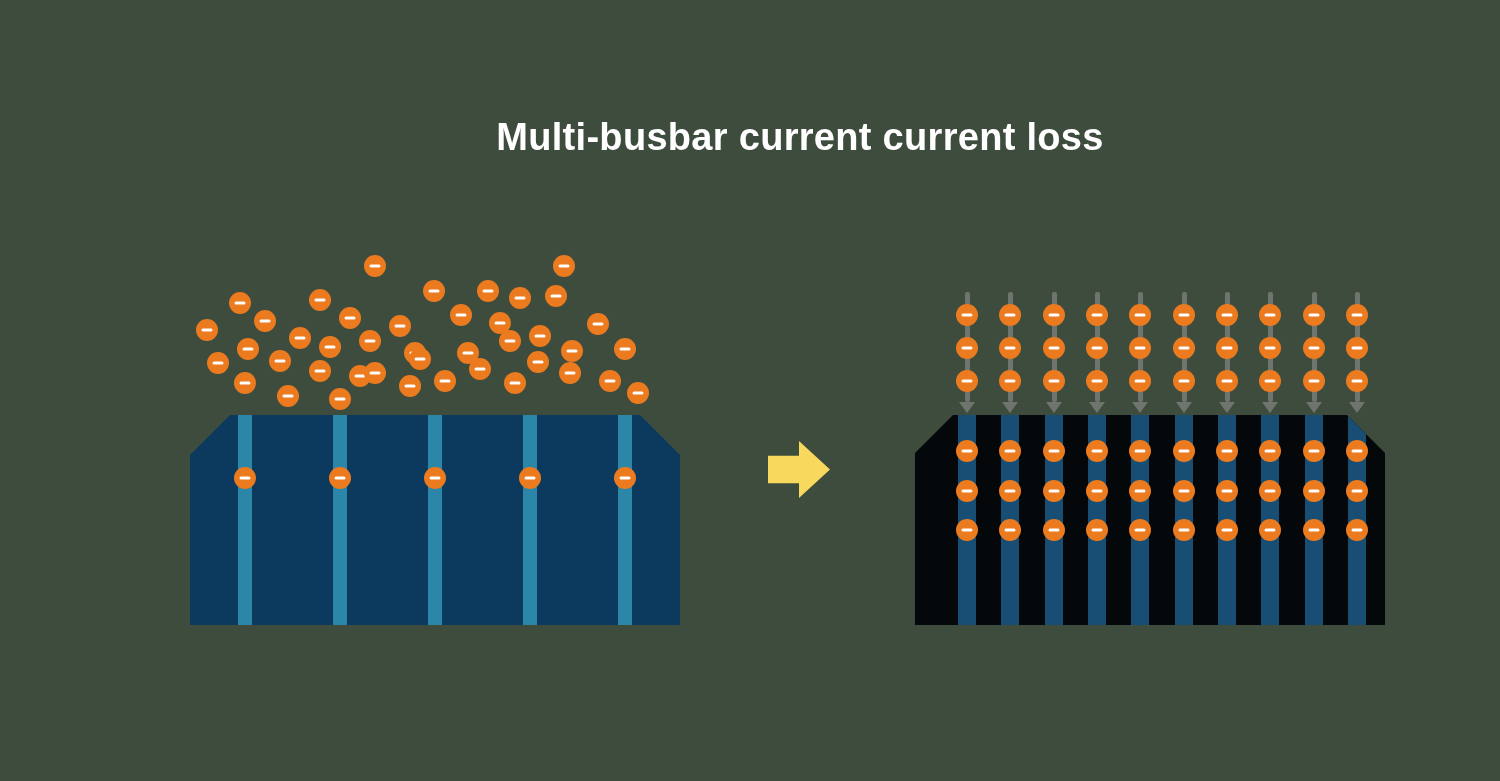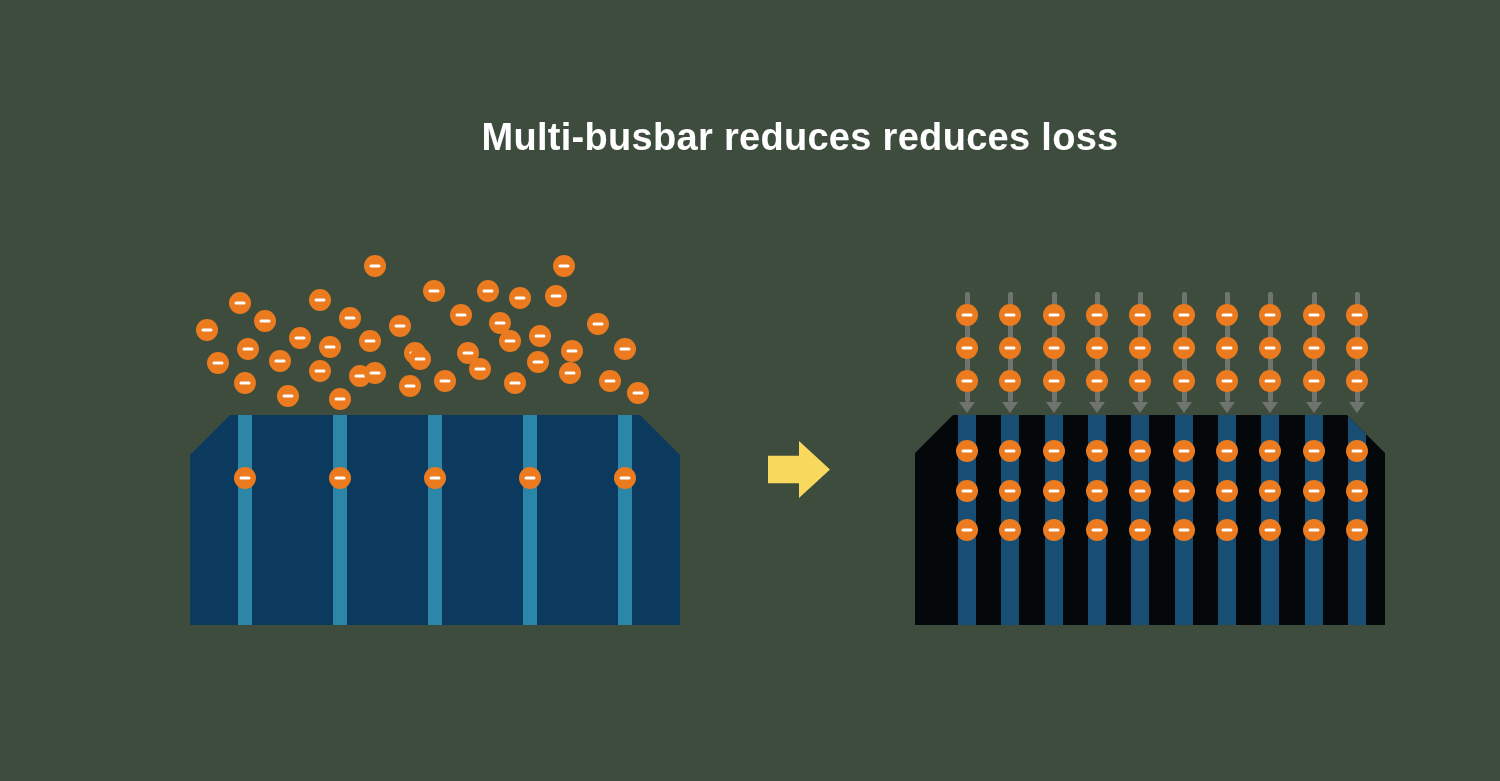--- a/index.html
+++ b/index.html
@@ -83,21 +83,21 @@
     left: 768px; top: 441px;
     width: 62px; height: 57px;
     background: var(--transition-arrow, #F8D95E);
     clip-path: polygon(0 26%, 50% 26%, 50% 0, 100% 50%, 50% 100%, 50% 74%, 0 74%);
   }
 </style>
 </head>
 <body>
 
 <div class="stage">
-  <div class="title">Multi-busbar reduces reduces loss</div>
+  <div class="title">Multi-busbar current current loss</div>
   <div class="cell left">
       <div class="busbar" style="left: 48px; width: 14px; background: var(--left-busbar);"></div>
       <div class="busbar" style="left: 143px; width: 14px; background: var(--left-busbar);"></div>
       <div class="busbar" style="left: 238px; width: 14px; background: var(--left-busbar);"></div>
       <div class="busbar" style="left: 333px; width: 14px; background: var(--left-busbar);"></div>
       <div class="busbar" style="left: 428px; width: 14px; background: var(--left-busbar);"></div>
     </div>
   <div class="cell right">
       <div class="busbar" style="left: 43px; width: 18px; background: var(--right-busbar);"></div>
       <div class="busbar" style="left: 86px; width: 18px; background: var(--right-busbar);"></div>

